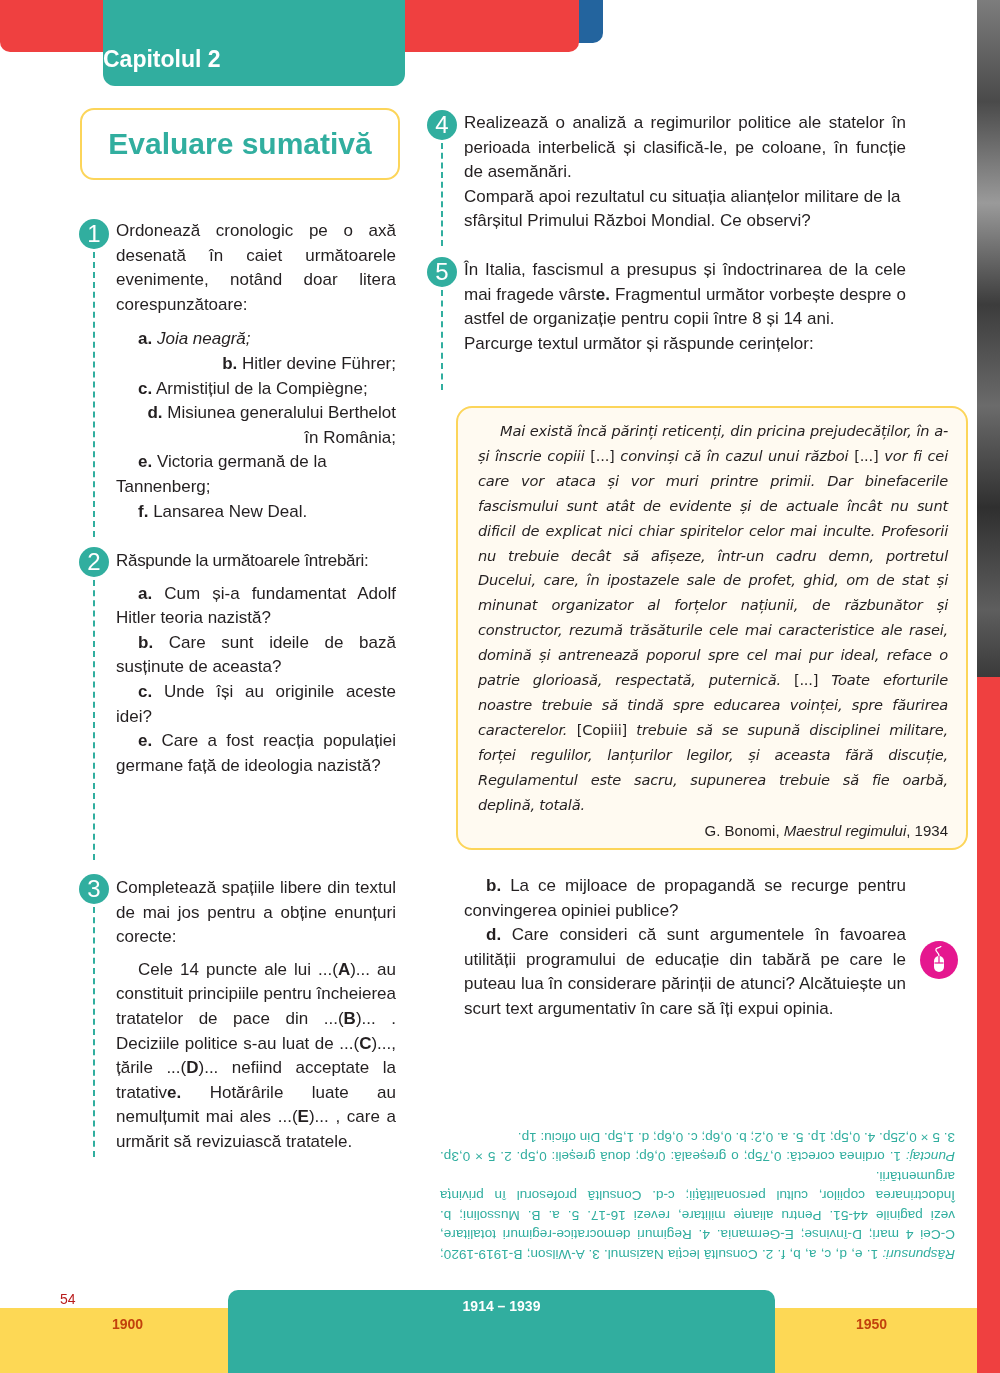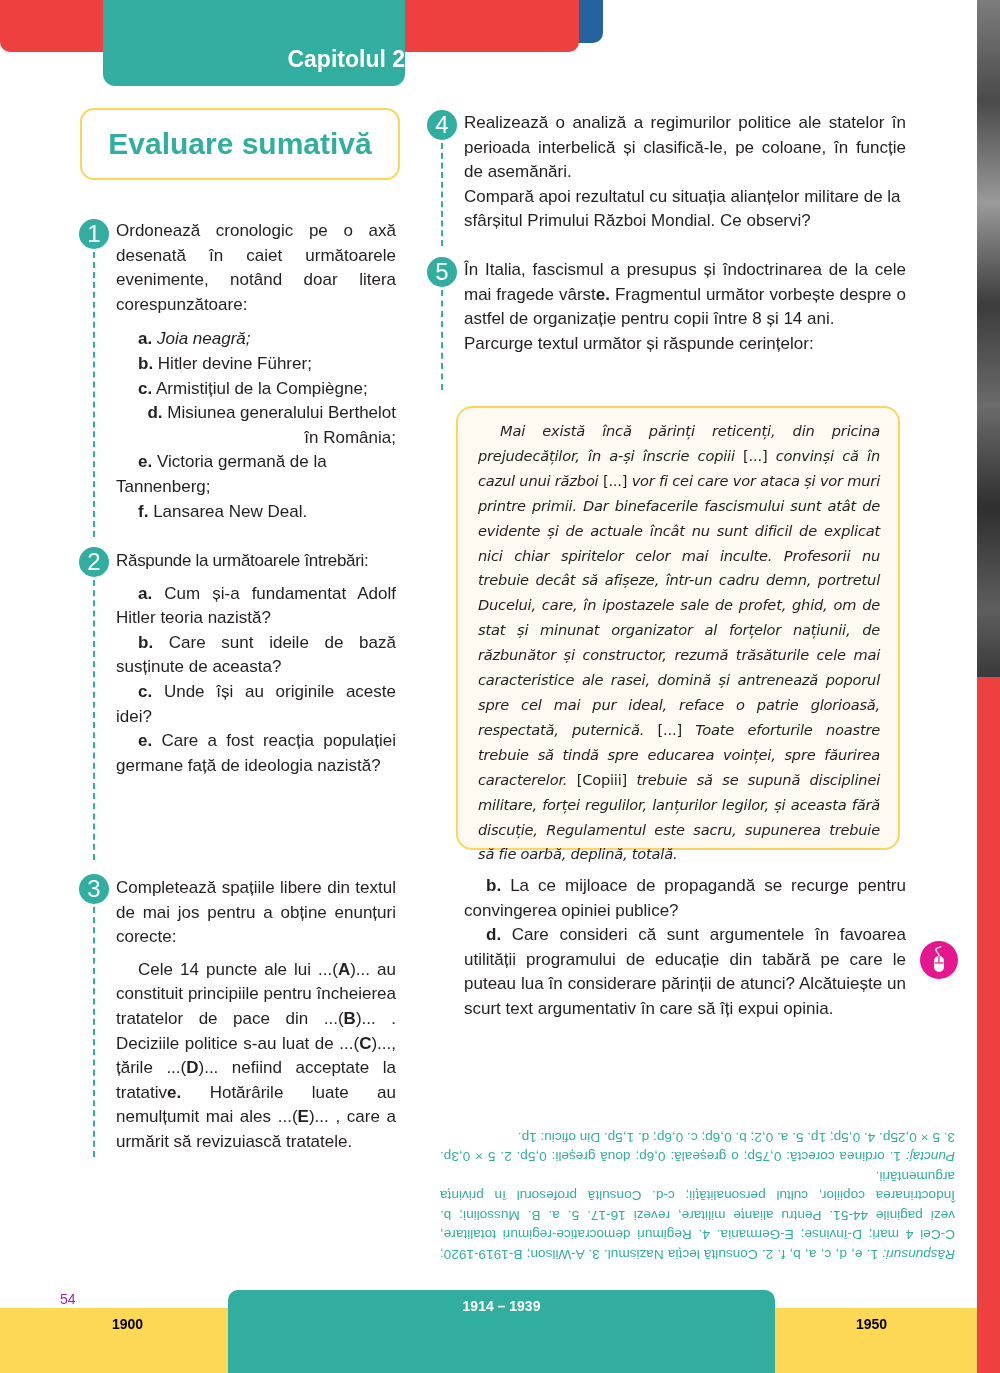--- a/index.html
+++ b/index.html
@@ -8,21 +8,21 @@
     background: #ffffff; color: #231f20;
     font-family: "Liberation Sans", "DejaVu Sans", sans-serif;
   }
   .abs { position: absolute; }
   
   .bar-blue { left: 440px; top: 0; width: 163px; height: 43px; background: #23649e; border-radius: 0 0 10px 10px; }
   .bar-red { left: 0; top: 0; width: 579px; height: 52px; background: #ef4040; border-radius: 0 0 10px 10px; }
   .chapter-tab {
     left: 103px; top: 0; width: 302px; height: 86px; background: #31ae9f;
     border-radius: 0 0 12px 12px; color: #fff; font-weight: bold; font-size: 23px;
-    display: flex; align-items: flex-end; justify-content: flex-end; padding-bottom: 0;
+    display: flex; align-items: flex-end; justify-content: flex-start; padding-bottom: 0;
   }
   .chapter-tab span { margin-bottom: 13px; }
   
   .photo-strip {
     left: 977px; top: 0; width: 23px; height: 677px;
     background: linear-gradient(180deg, #7d7d7d 0%, #4a4a4a 15%, #9a9a9a 30%, #3c3c3c 45%, #6b6b6b 60%, #2f2f2f 75%, #5e5e5e 90%, #3a3a3a 100%);
   }
   .red-strip { left: 977px; top: 677px; width: 23px; height: 696px; background: #ef4040; }
   
   .title-box {
@@ -36,43 +36,43 @@
     font-size: 24px; display: flex; align-items: center; justify-content: center; line-height: 1;
   }
   .dash { width: 0; border-left: 2px dashed #31ae9f; }
   .text { font-size: 17px; line-height: 24.6px; text-align: justify; }
   .text p { margin: 0; }
   .ind { text-indent: 22px; }
   .gap { height: 10px; }
   b { font-weight: bold; }
   i { font-style: italic; }
   .quote-box {
-    left: 456px; top: 406px; width: 444px; height: 444px; border: 2px solid #fcd55a; border-radius: 16px;
+    left: 456px; top: 406px; width: 512px; height: 444px; border: 2px solid #fcd55a; border-radius: 16px;
     background: #fffaf1; box-sizing: border-box; padding: 11px 18px 0 20px;
   }
   .quote-text { font-family: "DejaVu Sans", sans-serif; font-style: italic; font-size: 14.6px; line-height: 24.9px; text-align: justify; letter-spacing: -0.2px; }
   .quote-text .up { font-style: normal; }
   .quote-src { text-align: right; font-size: 15px; margin-top: 4px; }
   .mouse-icon {
     left: 920px; top: 941px; width: 38px; height: 38px; border-radius: 50%; background: #e5178f;
     display: flex; align-items: center; justify-content: center;
   }
   .answers {
     left: 440px; top: 1127px; width: 515px; font-size: 13.6px; line-height: 19.5px; color: #31ae9f;
     transform: rotate(180deg); text-align: justify;
   }
   .answers p { margin: 0; }
   
   .footer-yellow { left: 0; top: 1308px; width: 977px; height: 65px; background: #fdd855; }
   .footer-teal {
     left: 228px; top: 1290px; width: 547px; height: 83px; background: #31ae9f; border-radius: 10px 10px 0 0;
     color: #fff; font-weight: bold; font-size: 14px; text-align: center; padding-top: 8px; box-sizing: border-box;
   }
-  .year { color: #000000; font-weight: bold; font-size: 14px; }
-  .page-num { left: 60px; top: 1291px; font-size: 14px; color: #a21caf; }
+  .year { color: #c2410c; font-weight: bold; font-size: 14px; }
+  .page-num { left: 60px; top: 1291px; font-size: 14px; color: #b91c1c; }
 </style>
 </head>
 <body>
 
 <div class="abs bar-blue"></div>
 <div class="abs bar-red"></div>
 <div class="abs chapter-tab">
   <span>Capitolul 2</span>
 </div>
 
@@ -82,21 +82,21 @@
 <div class="abs title-box">
   <span>Evaluare sumativă</span>
 </div>
 
 <div class="abs num" style="left:79px;top:219px;">1</div>
 <div class="abs dash" style="left:93px;top:252px;height:285px;"></div>
 <div class="abs text" style="left:116px;top:219px;width:280px;">
   <p>Ordonează cronologic pe o axă desenată în caiet următoarele evenimente, notând doar litera corespunzătoare:</p>
   <div class="gap"></div>
   <p class="ind" style="text-align:left;"><b>a.</b> <i>Joia neagră;</i></p>
-  <p class="ind" style="text-align:left;"><b>b.</b> <span>Hitler devine Führer;</span></p>
+  <p class="ind" style="text-align:right;"><b>b.</b> <span>Hitler devine Führer;</span></p>
   <p class="ind" style="text-align:left;"><b>c.</b> <span>Armistițiul de la Compiègne;</span></p>
   <p class="ind" style="text-align:right;"><b>d.</b> <span>Misiunea generalului Berthelot în România;</span></p>
   <p class="ind" style="text-align:left;"><b>e.</b> <span>Victoria germană de la Tannenberg;</span></p>
   <p class="ind" style="text-align:left;"><b>f.</b> <span>Lansarea New Deal.</span></p>
 </div>
 
 <div class="abs num" style="left:79px;top:547px;">2</div>
 <div class="abs dash" style="left:93px;top:580px;height:280px;"></div>
 <div class="abs text" style="left:116px;top:549px;width:280px;">
   <p style="letter-spacing:-0.3px;">Răspunde la următoarele întrebări:</p>
@@ -124,20 +124,21 @@
 
 <div class="abs num" style="left:427px;top:257px;">5</div>
 <div class="abs dash" style="left:441px;top:290px;height:100px;"></div>
 <div class="abs text" style="left:464px;top:258px;width:442px;">
   <p><span>În Italia, fascismul a presupus și îndoctrinarea de la cele mai fragede vârst</span><b>e.</b><span> Fragmentul următor vorbește despre o astfel de organizație pentru copii între 8 și 14 ani.</span></p>
   <p style="text-align:left;">Parcurge textul următor și răspunde cerințelor:</p>
 </div>
 
 <div class="abs quote-box">
   <p class="quote-text" style="margin:0;text-indent:22px;"><span>Mai există încă părinți reticenți, din pricina prejudecăților, în a-și înscrie copiii </span><span class="up">[...]</span><span> convinși că în cazul unui război </span><span class="up">[...]</span><span> vor fi cei care vor ataca și vor muri printre primii. Dar binefacerile fascismului sunt atât de evidente și de actuale încât nu sunt dificil de explicat nici chiar spiritelor celor mai inculte. Profesorii nu trebuie decât să afișeze, într-un cadru demn, portretul Ducelui, care, în ipostazele sale de profet, ghid, om de stat și minunat organizator al forțelor națiunii, de răzbunător și constructor, rezumă trăsăturile cele mai caracteristice ale rasei, domină și antrenează poporul spre cel mai pur ideal, reface o patrie glorioasă, respectată, puternică. </span><span class="up">[...]</span><span> Toate eforturile noastre trebuie să tindă spre educarea voinței, spre făurirea caracterelor. </span><span class="up">[Copiii]</span><span> trebuie să se supună disciplinei militare, forței regulilor, lanțurilor legilor, și aceasta fără discuție, Regulamentul este sacru, supunerea trebuie să fie oarbă, deplină, totală.</span></p>
+  <p class="quote-src"><span>G. Bonomi, </span><i>Maestrul regimului</i><span>, 1934</span></p>
 </div>
 
 <div class="abs text" style="left:464px;top:874px;width:442px;">
   <p class="ind"><b>b.</b> <span>La ce mijloace de propagandă se recurge pentru convingerea opiniei publice?</span></p>
   <p class="ind"><b>d.</b> <span>Care consideri că sunt argumentele în favoarea utilității programului de educație din tabără pe care le puteau lua în considerare părinții de atunci? Alcătuiește un scurt text argumentativ în care să îți expui opinia.</span></p>
 </div>
 
 <div class="abs mouse-icon">
   <svg width="24" height="28" viewBox="0 0 24 28">
     <path d="M12 10 C12 6 8 6 9 3 C10 1 14 2 14 0" stroke="#fff" stroke-width="1.3" fill="none"></path>

